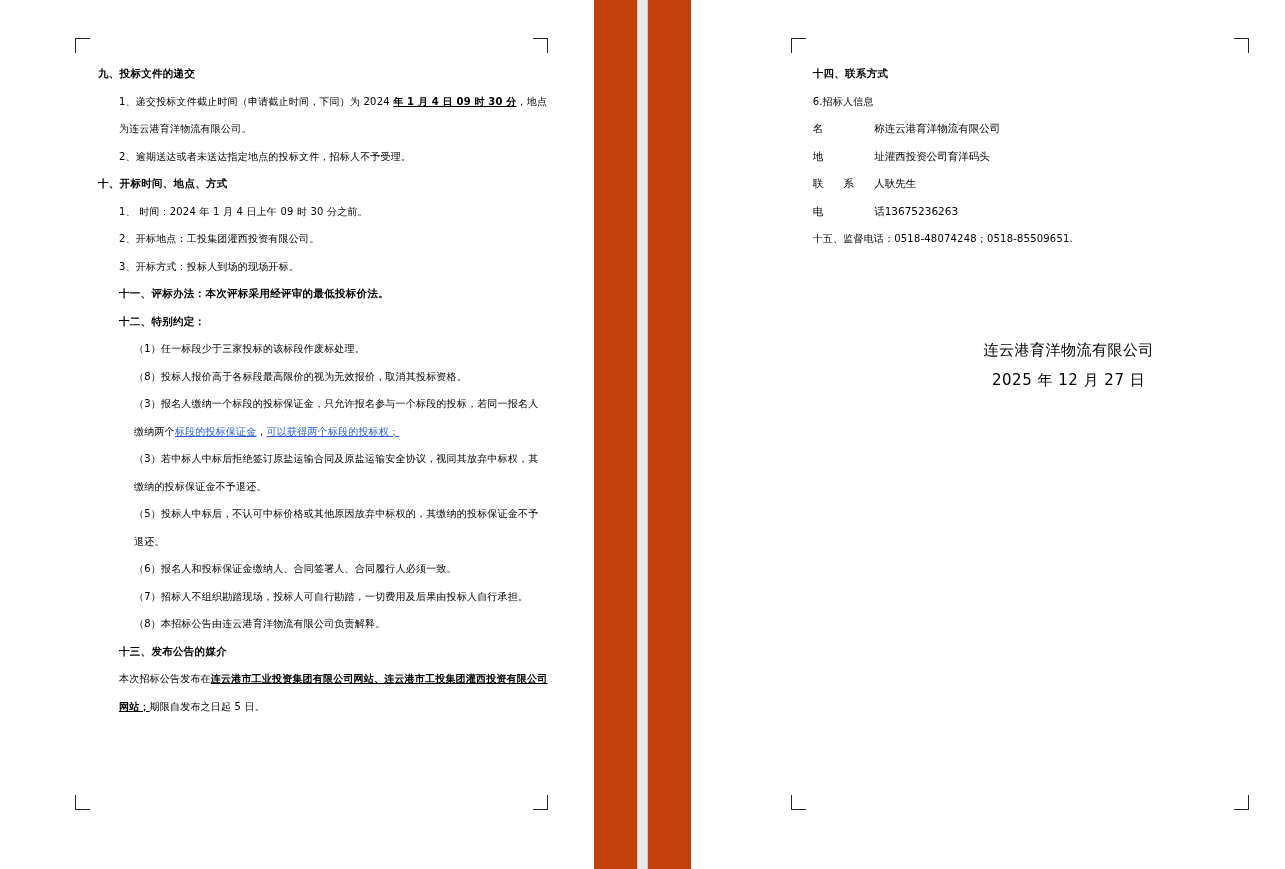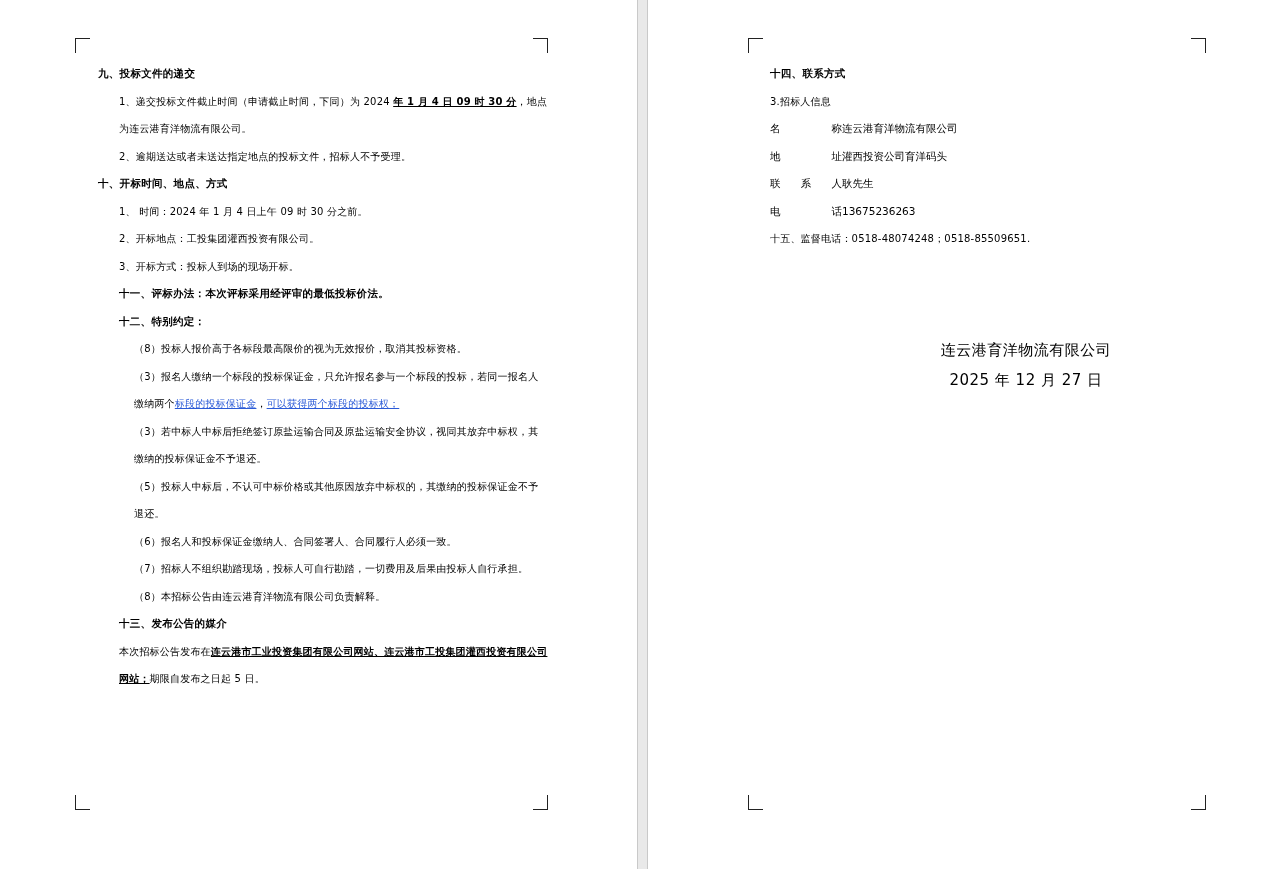--- a/index.html
+++ b/index.html
@@ -13,20 +13,21 @@
     font-family: "Liberation Sans", sans-serif;
     overflow: hidden;
   }
   .workspace {
     position: relative;
     width: 1285px;
     height: 869px;
     background: #c2410c;
     display: flex;
     align-items: flex-start;
+    gap: 43px;
   }
   .page {
     position: relative;
     background: #ffffff;
     width: 637px;
     height: 869px;
     box-sizing: border-box;
     overflow: hidden;
   }
   .page.left { margin-left: 0px; }
@@ -158,20 +159,21 @@
 
       <div class="heading">十、开标时间、地点、方式</div>
 
       <div class="p indent1">1、 时间：2024 年 1 月 4 日上午 09 时 30 分之前。</div>
       <div class="p indent1">2、开标地点：工投集团灌西投资有限公司。</div>
       <div class="p indent1">3、开标方式：投标人到场的现场开标。</div>
 
       <div class="heading indent1">十一、评标办法：本次评标采用经评审的最低投标价法。</div>
       <div class="heading indent1">十二、特别约定：</div>
 
+      <div class="p indent2">（1）任一标段少于三家投标的该标段作废标处理。</div>
       <div class="p indent2">（8）投标人报价高于各标段最高限价的视为无效报价，取消其投标资格。</div>
 
       <div class="p indent2"><span>（3）报名人缴纳一个标段的投标保证金，只允许报名参与一个标段的投标，若同一报名人缴纳两个</span><span class="blue">标段的投标保证金</span><span>，</span><span class="blue">可以获得两个标段的投标权；</span></div>
 
       <div class="p indent2">（3）若中标人中标后拒绝签订原盐运输合同及原盐运输安全协议，视同其放弃中标权，其缴纳的投标保证金不予退还。</div>
       <div class="p indent2">（5）投标人中标后，不认可中标价格或其他原因放弃中标权的，其缴纳的投标保证金不予退还。</div>
       <div class="p indent2">（6）报名人和投标保证金缴纳人、合同签署人、合同履行人必须一致。</div>
       <div class="p indent2">（7）招标人不组织勘踏现场，投标人可自行勘踏，一切费用及后果由投标人自行承担。</div>
       <div class="p indent2">（8）本招标公告由连云港育洋物流有限公司负责解释。</div>
 
@@ -186,21 +188,21 @@
 
   <div class="page right" style="width:637px;">
     <div class="crop tl" style="left:100px;top:38px;"></div>
     <div class="crop tr" style="left:543px;top:38px;"></div>
     <div class="crop bl" style="left:100px;top:795px;"></div>
     <div class="crop br" style="left:543px;top:795px;"></div>
 
     <div class="content" style="left:122px;top:60px;width:440px;">
 
       <div class="heading">十四、联系方式</div>
-      <div class="p">3.招标人信息</div>
+      <div class="p">6.招标人信息</div>
 
       <div class="kv">
         <div class="k">
           <span>名</span>
           <span>称</span>
         </div>
         <div class="v">连云港育洋物流有限公司</div>
       </div>
 
       <div class="kv">

